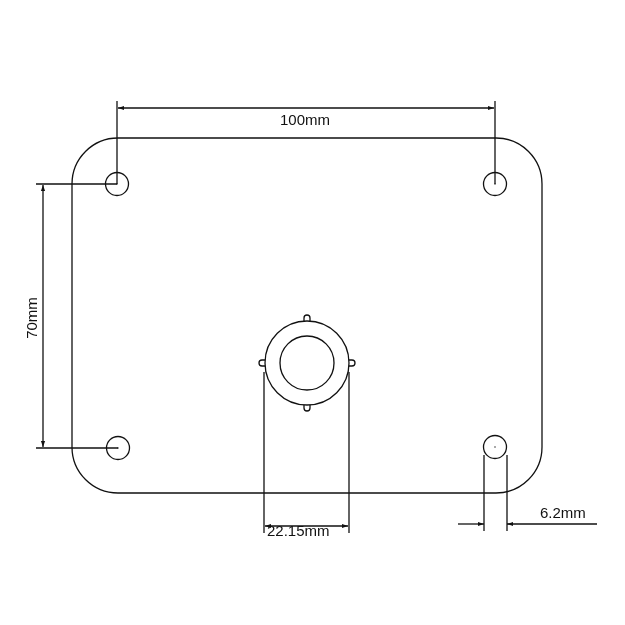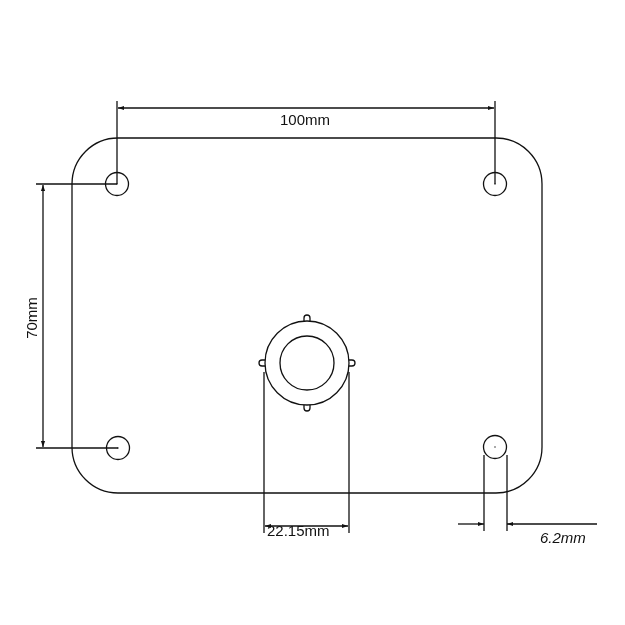--- a/index.html
+++ b/index.html
@@ -2,21 +2,21 @@
 <html><head>
   <meta charset="utf-8">
   <style>
     html, body { margin: 0; padding: 0; background: #ffffff; }
     body { width: 625px; height: 625px; overflow: hidden; position: relative; }
     #drawing { position: absolute; left: 0; top: 0; width: 625px; height: 625px; }
     .label { position: absolute; font-family: "Liberation Sans", "DejaVu Sans", sans-serif; font-size: 15px; color: #111111; white-space: nowrap; line-height: 1; }
     #dim-100 { left: 280px; top: 91px; margin-top: 21px; }
     #dim-70 { left: 31px; top: 318px; transform: translate(-50%, -50%) rotate(-90deg); transform-origin: center; }
     #dim-2215 { left: 267px; top: 523px; }
-    #dim-62 { left: 540px; top: 530px; font-style: italic; }
+    #dim-62 { left: 540px; top: 505px; }
   </style>
 </head>
 <body>
 
 <svg id="drawing" viewBox="0 0 625 625" xmlns="http://www.w3.org/2000/svg">
   <defs>
     <marker id="arrow" viewBox="0 0 10 10" refX="10" refY="5" markerWidth="9" markerHeight="6" orient="auto-start-reverse" markerUnits="userSpaceOnUse">
       <path d="M0,1.5 L10,5 L0,8.5 z" fill="#111111"></path>
     </marker>
   </defs>

